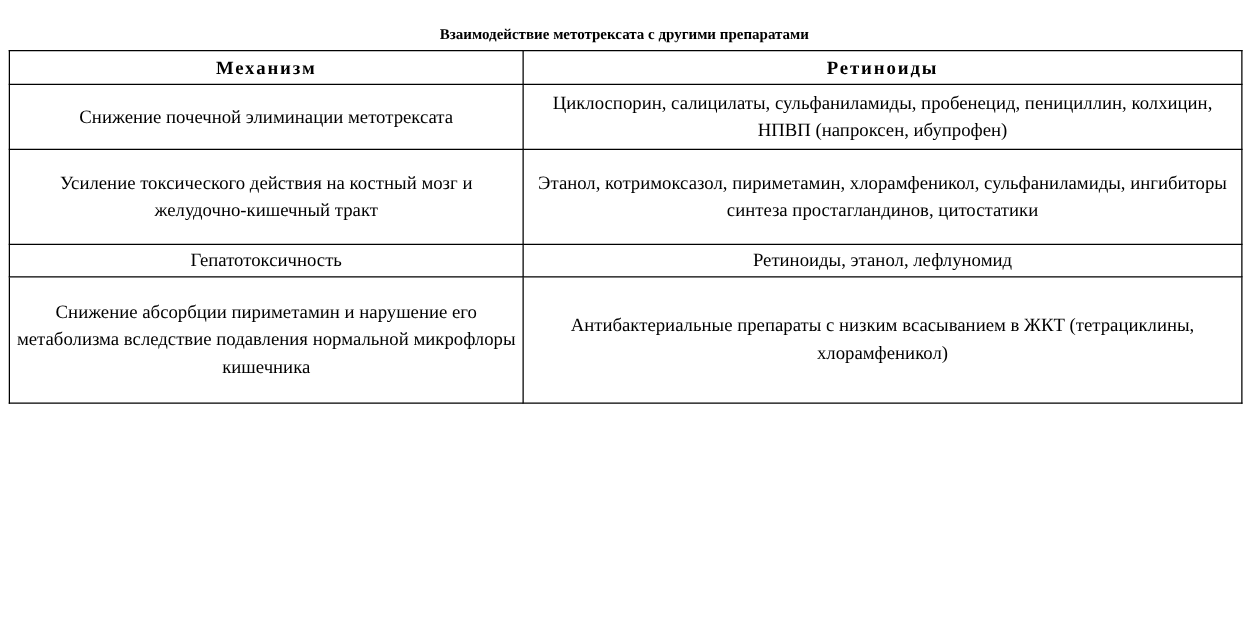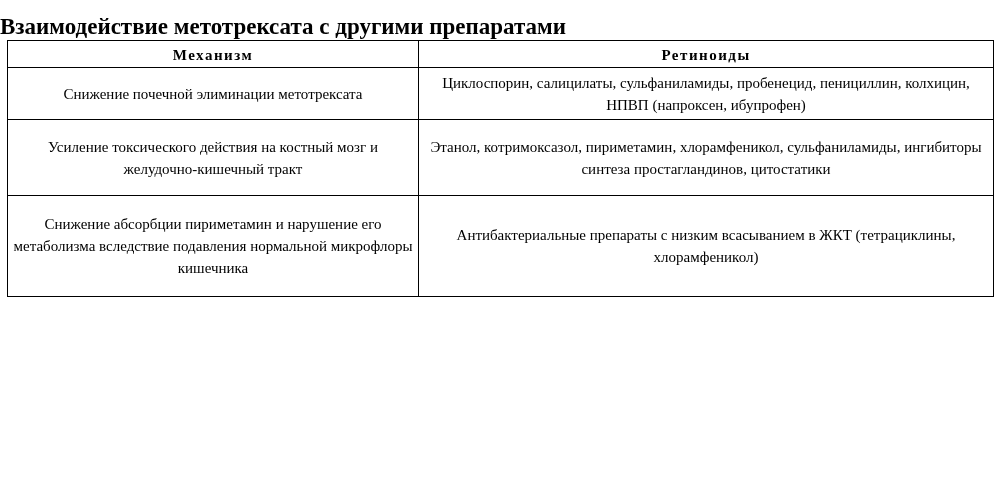--- a/index.html
+++ b/index.html
@@ -13,22 +13,23 @@
       position: relative;
       overflow: hidden;
       font-family: "Liberation Serif", "DejaVu Serif", serif;
       color: #000;
     }
     .title {
       position: absolute;
       top: 16px;
       left: 0;
       width: 999px;
+      text-align: center;
       font-weight: bold;
-      font-size: 23px;
+      font-size: 12px;
       line-height: 22px;
       letter-spacing: 0px;
     }
     table.interactions {
       position: absolute;
       top: 40px;
       left: 7px;
       width: 986px;
       border-collapse: collapse;
       table-layout: fixed;
@@ -74,18 +75,22 @@
   </thead>
   <tbody>
     <tr class="r1">
       <td>Снижение почечной элиминации метотрексата</td>
       <td>Циклоспорин, салицилаты, сульфаниламиды, пробенецид, пенициллин, колхицин, НПВП (напроксен, ибупрофен)</td>
     </tr>
     <tr class="r2">
       <td>Усиление токсического действия на костный мозг и желудочно-кишечный тракт</td>
       <td>Этанол, котримоксазол, пириметамин, хлорамфеникол, сульфаниламиды, ингибиторы синтеза простагландинов, цитостатики</td>
     </tr>
+    <tr class="r5">
+      <td>Гепатотоксичность</td>
+      <td>Ретиноиды, этанол, лефлуномид</td>
+    </tr>
     <tr class="r6">
       <td>Снижение абсорбции пириметамин и нарушение его метаболизма вследствие подавления нормальной микрофлоры кишечника</td>
       <td>Антибактериальные препараты с низким всасыванием в ЖКТ (тетрациклины, хлорамфеникол)</td>
     </tr>
   </tbody>
 </table>
 
 </body></html>

